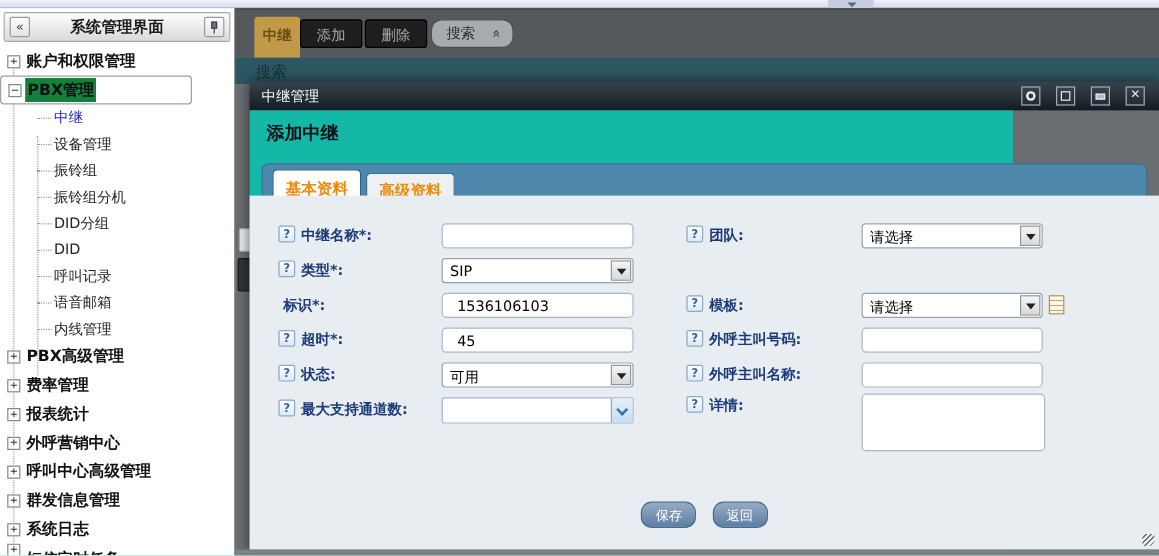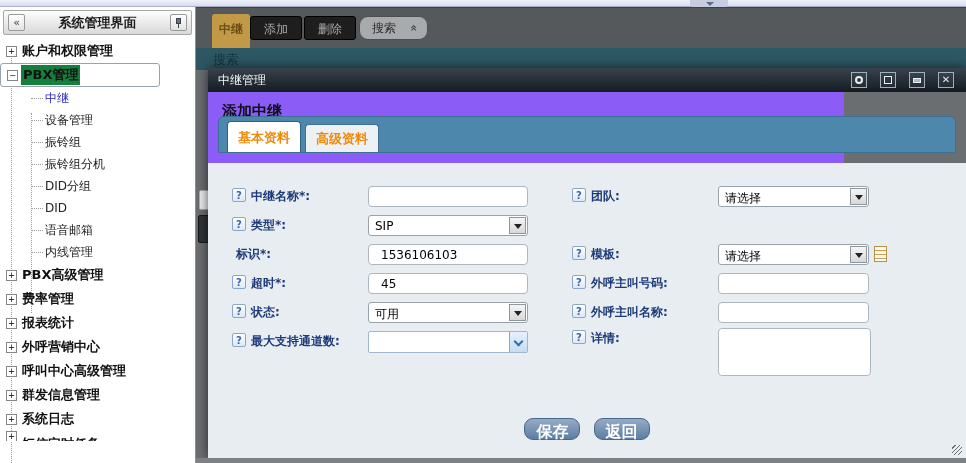--- a/index.html
+++ b/index.html
@@ -69,23 +69,23 @@
     background:linear-gradient(#39434d,#141b22); color:#f2f6f9; font-size:12px;
     display:flex; align-items:center; padding-left:10px; }
   .m-title { flex:1; }
   .winbtns { display:flex; gap:13px; margin-right:12px; }
   .wbtn { position:relative; width:16px; height:16px; border:1px solid #9db0bf; background:rgba(255,255,255,0.04); cursor:pointer; }
   .wbtn .circ { position:absolute; left:3px; top:3px; width:8px; height:8px; border:2px solid #e8eef3; border-radius:50%; }
   .wbtn .sq { position:absolute; left:3px; top:3px; width:8px; height:8px; border:1px solid #e8eef3; }
   .wbtn .bar { position:absolute; left:3px; top:5px; width:8px; height:5px; border:1px solid #e8eef3; background:#aebbc6; }
   .wbtn.close { color:#e8eef3; font-size:10px; text-align:center; line-height:14px; }
 
-  .m-body { position:absolute; left:0; top:24px; width:636px; height:366px; background:#8b5cf6; }
+  .m-body { position:absolute; left:0; top:24px; width:636px; height:366px; background:#14b8a6; }
   .m-heading { position:absolute; left:14px; top:10px; font-size:15px; font-weight:bold; color:#101018; }
-  .tabbar { position:absolute; left:10px; top:24px; width:738px; height:37px; background:#4d87ab;
+  .tabbar { position:absolute; left:10px; top:44px; width:738px; height:37px; background:#4d87ab;
     border-radius:6px 6px 2px 2px; border:1px solid #3c7094; }
   .tab { position:absolute; bottom:0; text-align:center; font-size:13px; font-weight:bold; color:#ee8a0a; cursor:pointer; }
   .tab.active { left:8px; width:74px; height:31px; background:#fff; border:1px solid #2d6285; border-bottom:none;
     border-radius:4px 4px 0 0; padding-top:7px; }
   .tab.inactive { left:86px; width:74px; height:28px; background:#eef1f4; border:1px solid #3c7094; border-bottom:none;
     border-radius:4px 4px 0 0; padding-top:5px; }
 
   .formarea { position:absolute; left:0; top:71px; width:758px; height:295px; background:#e8edf2; }
   .frow { position:absolute; height:22px; }
   .help { position:absolute; left:0; top:2px; width:14px; height:14px; border:1px solid #8aa6c9; border-radius:2px;
@@ -111,21 +111,21 @@
   .combo .chev { position:absolute; left:5px; top:6px; width:7px; height:7px;
     border-left:2px solid #2f6fae; border-bottom:2px solid #2f6fae; transform:rotate(-45deg); }
   .tarea { width:153px; height:48px; border:1px solid #adb7c0; border-radius:4px; background:#fff; resize:none; font-family:inherit; font-size:12px; padding:3px 6px; }
   .docicon { position:absolute; left:302px; top:2px; width:13px; height:16px; background:#fdf8ee;
     border:1px solid #b78f4a; cursor:pointer;
     background-image:linear-gradient(#fdf8ee 3px,#c9a05a 3px,#c9a05a 4px,#fdf8ee 4px,#fdf8ee 7px,#c9a05a 7px,#c9a05a 8px,#fdf8ee 8px,#fdf8ee 11px,#c9a05a 11px,#c9a05a 12px,#fdf8ee 12px); }
 
   .btnrow { position:absolute; left:0; top:255px; width:758px; text-align:center; }
   .pill { display:inline-block; min-width:46px; height:22px; padding:3px 11px 0 11px; margin:0 4px;
     background:linear-gradient(#96abc4,#5c7ea3); border:1px solid #46688c; border-radius:9px;
-    color:#fff; font-size:16px; font-weight:bold; cursor:pointer; }
+    color:#fff; font-size:11px; font-weight:normal; cursor:pointer; }
   .resize-handle { position:absolute; right:4px; bottom:3px; width:10px; height:10px; cursor:nwse-resize;
     background:repeating-linear-gradient(135deg, transparent 0 2px, #6a6f74 2px 3px); }
 
   .bottomstrip { position:absolute; left:196px; top:458px; width:770px; height:5px; background:#7d8184; }
 </style>
 </head>
 <body>
 
 <div id="screen">
 
@@ -172,20 +172,24 @@
         <span class="stub"></span>
         <span class="tlabel">振铃组分机</span>
       </div>
       <div class="titem child">
         <span class="stub"></span>
         <span class="tlabel">DID分组</span>
       </div>
       <div class="titem child">
         <span class="stub"></span>
         <span class="tlabel">DID</span>
+      </div>
+      <div class="titem child">
+        <span class="stub"></span>
+        <span class="tlabel">呼叫记录</span>
       </div>
       <div class="titem child">
         <span class="stub"></span>
         <span class="tlabel">语音邮箱</span>
       </div>
       <div class="titem child">
         <span class="stub"></span>
         <span class="tlabel">内线管理</span>
       </div>
       <div class="titem root">

